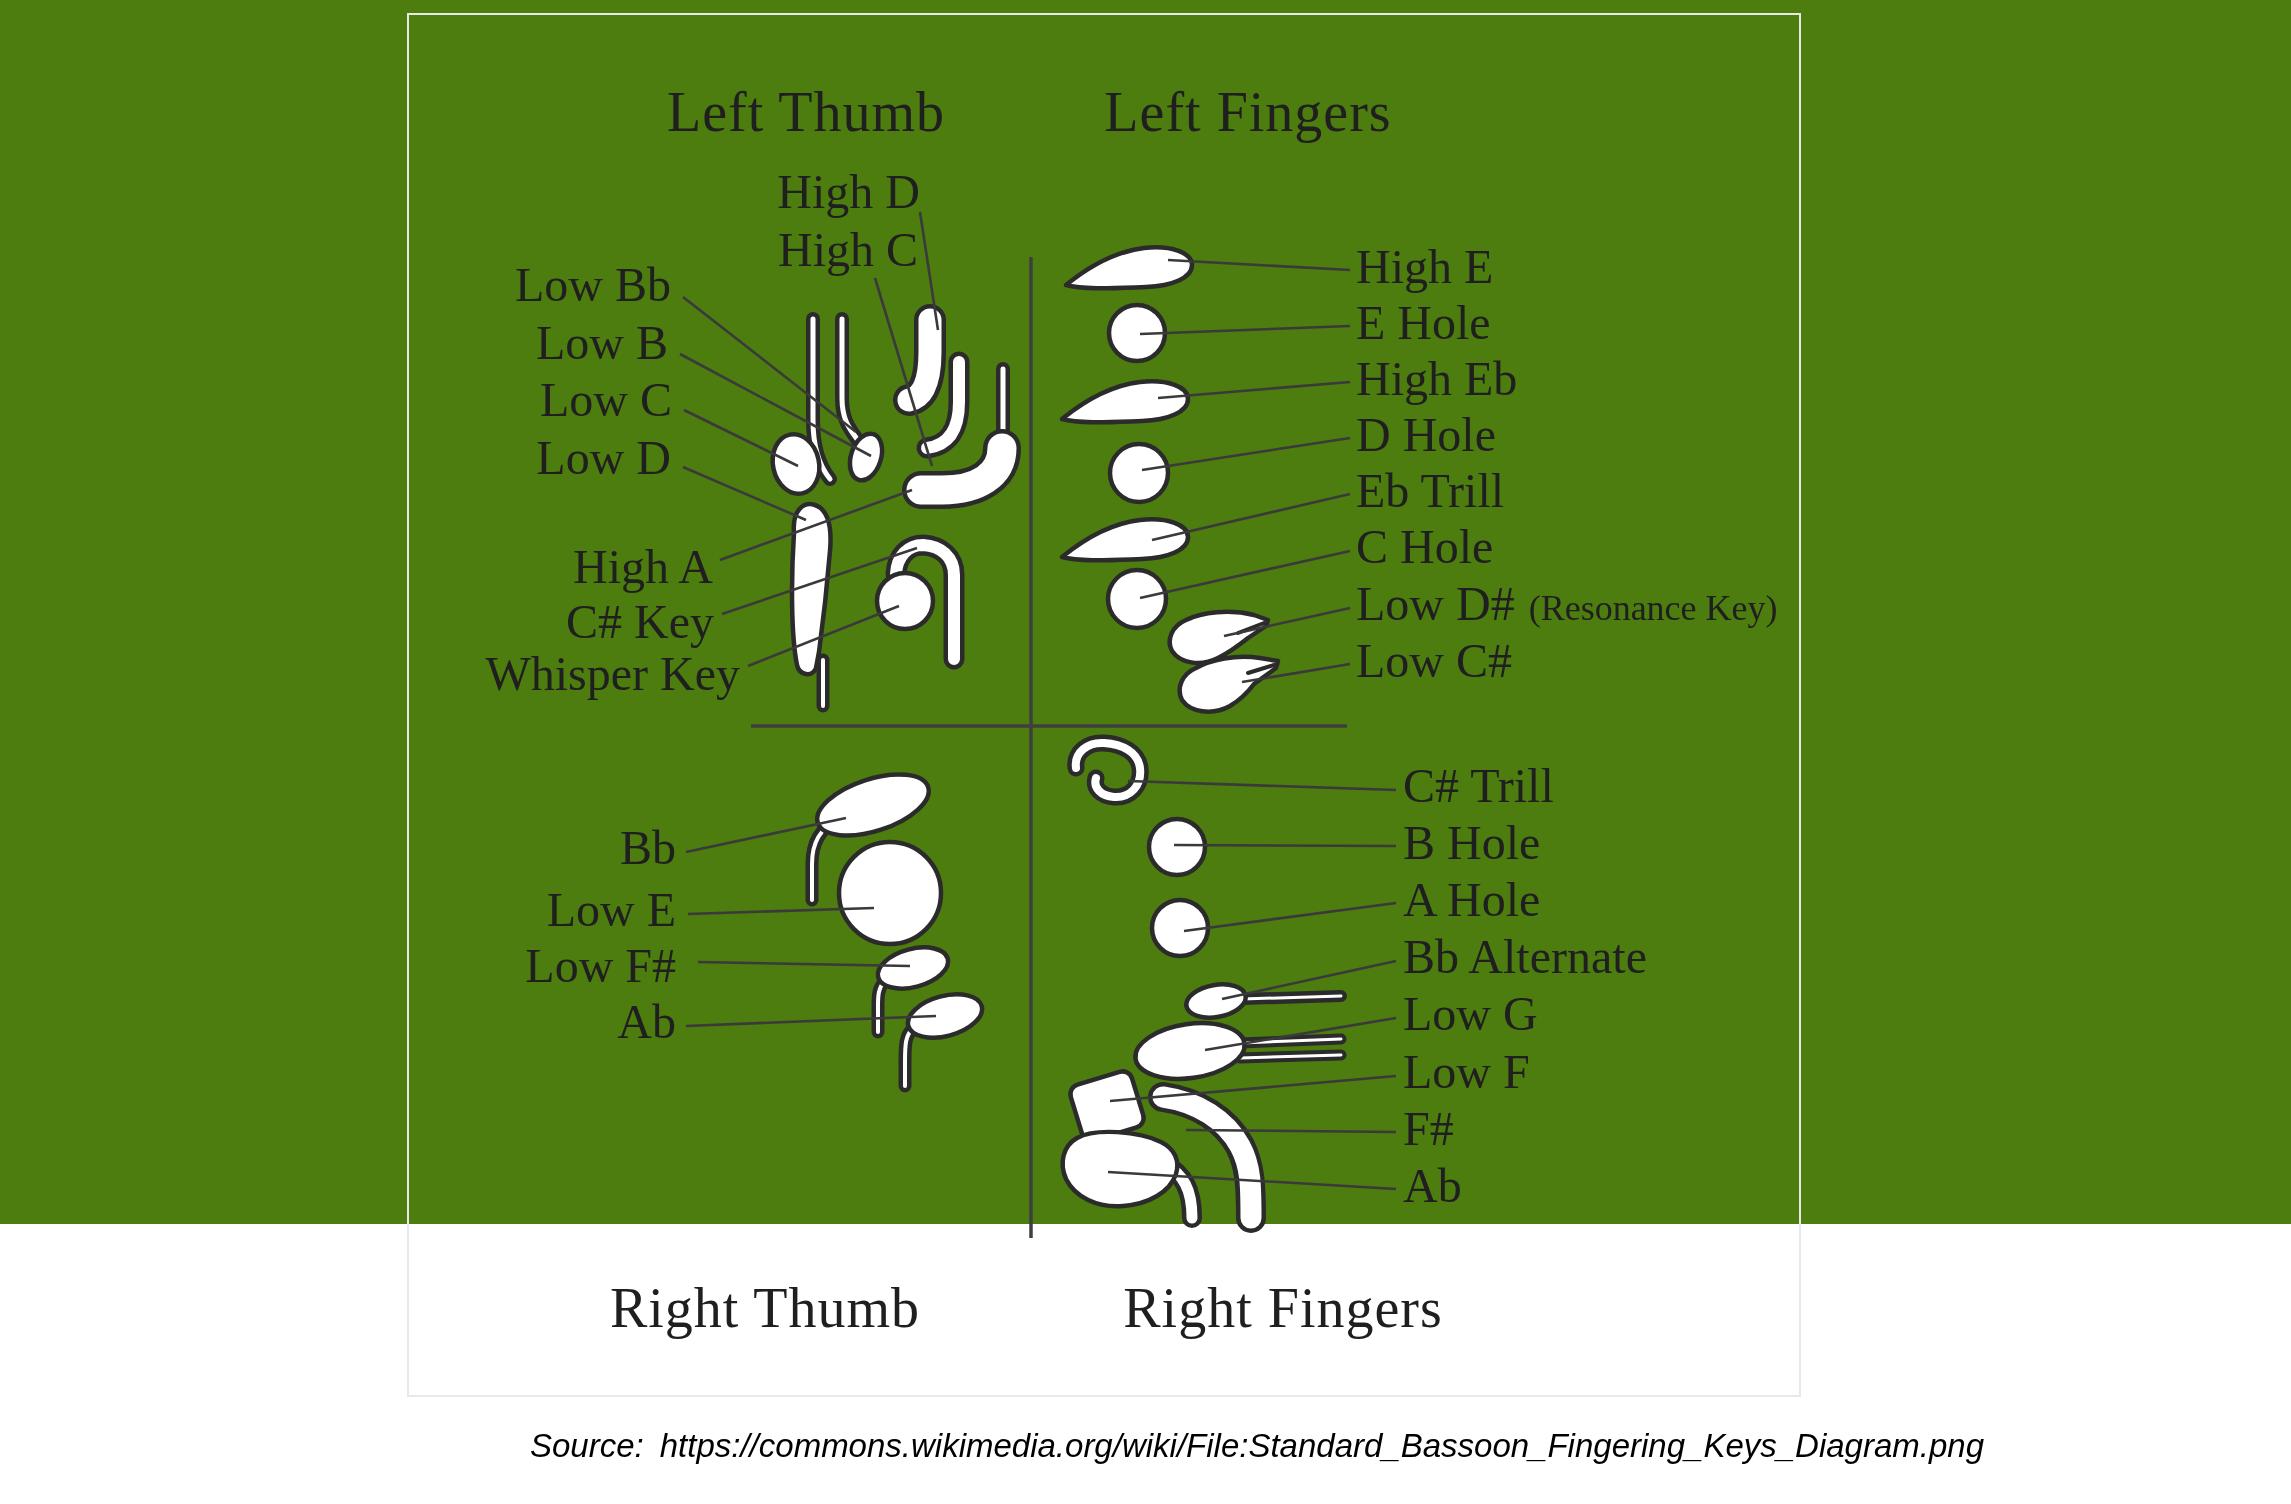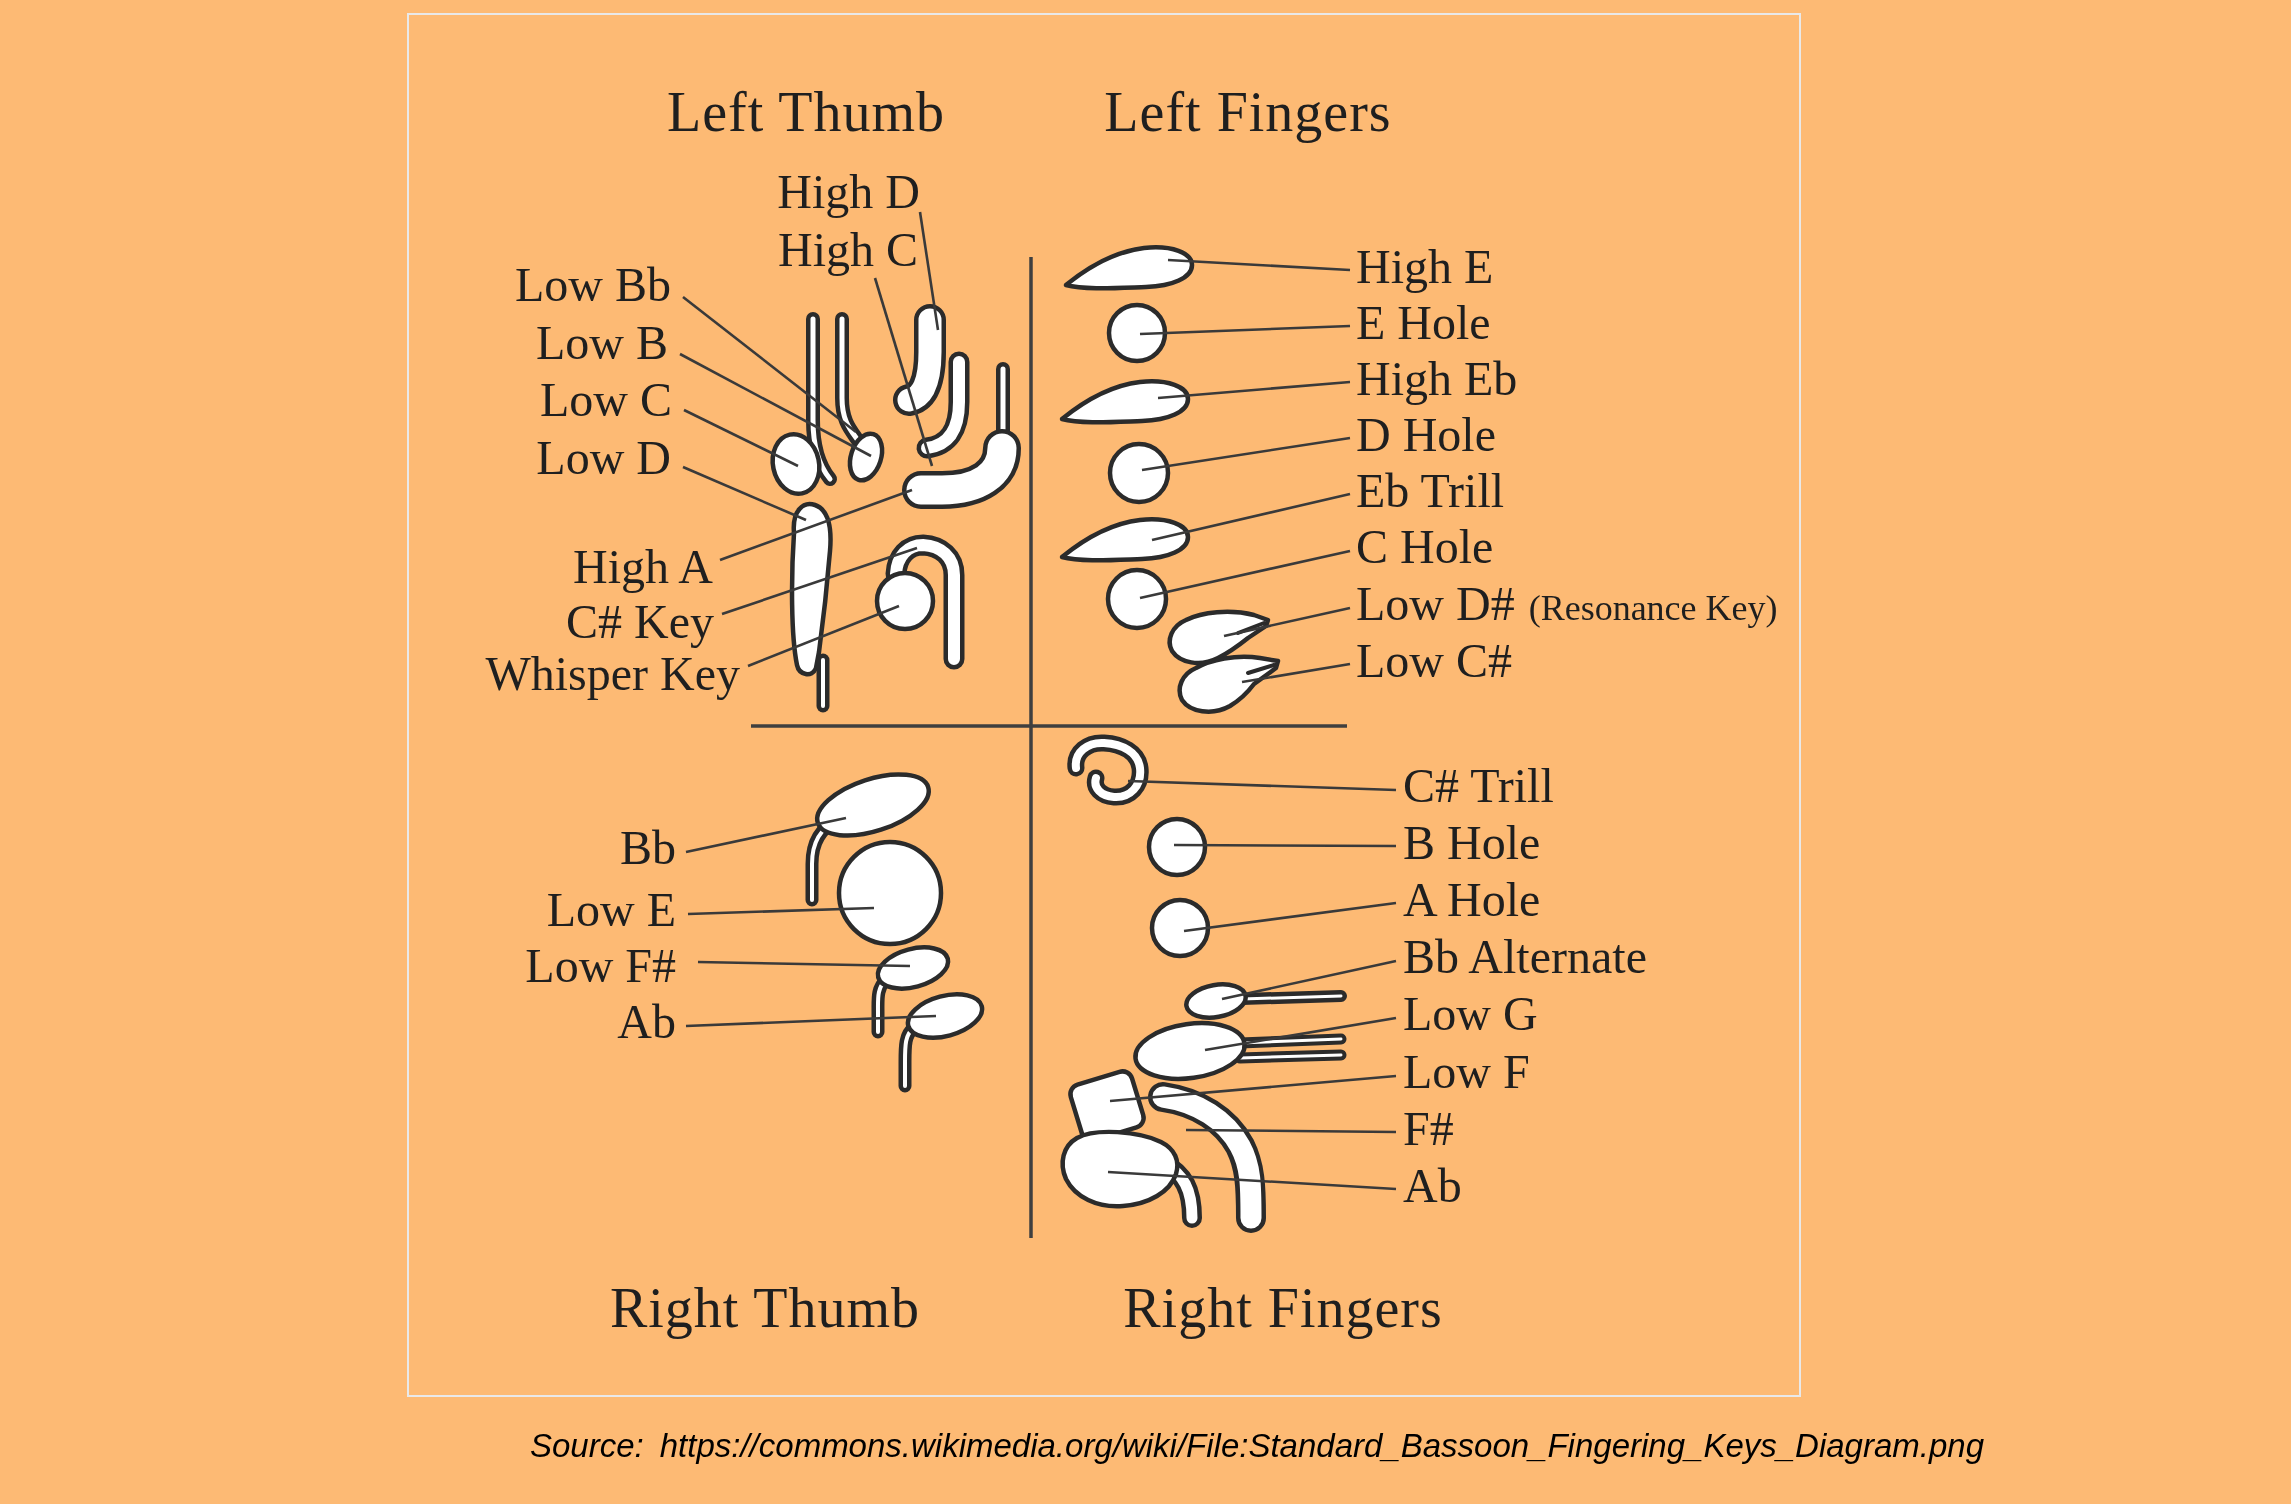--- a/index.html
+++ b/index.html
@@ -1,17 +1,17 @@
 <!DOCTYPE html>
 <html><head>
 <meta charset="utf-8">
 <style>
   html,body{margin:0;padding:0;background:#ffffff;}
   body{width:2291px;height:1504px;overflow:hidden;}
-  .stage{position:relative;width:2291px;height:1504px;background:#fdba74;}
+  .stage{position:relative;width:2291px;height:1224px;background:#4d7c0f;}
   svg{display:block;}
   .blob{fill:#ffffff;stroke:#2b2b2b;stroke-width:4.5;stroke-linejoin:round;}
   .tube-o{fill:none;stroke:#2b2b2b;stroke-linecap:round;stroke-linejoin:round;}
   .tube-i{fill:none;stroke:#ffffff;stroke-linecap:round;stroke-linejoin:round;}
   .leader{fill:none;stroke:#3a3a3a;stroke-width:2.6;}
   .divider{stroke:#3f3f3f;stroke-width:3.5;}
   .edge{fill:none;stroke:#e9e9e9;stroke-width:2;}
   .slit{fill:none;stroke:#2b2b2b;stroke-width:4;stroke-linecap:round;}
   text{font-family:"Liberation Serif", serif;fill:#1f1f1f;}
   .lbl{font-size:48px;}

